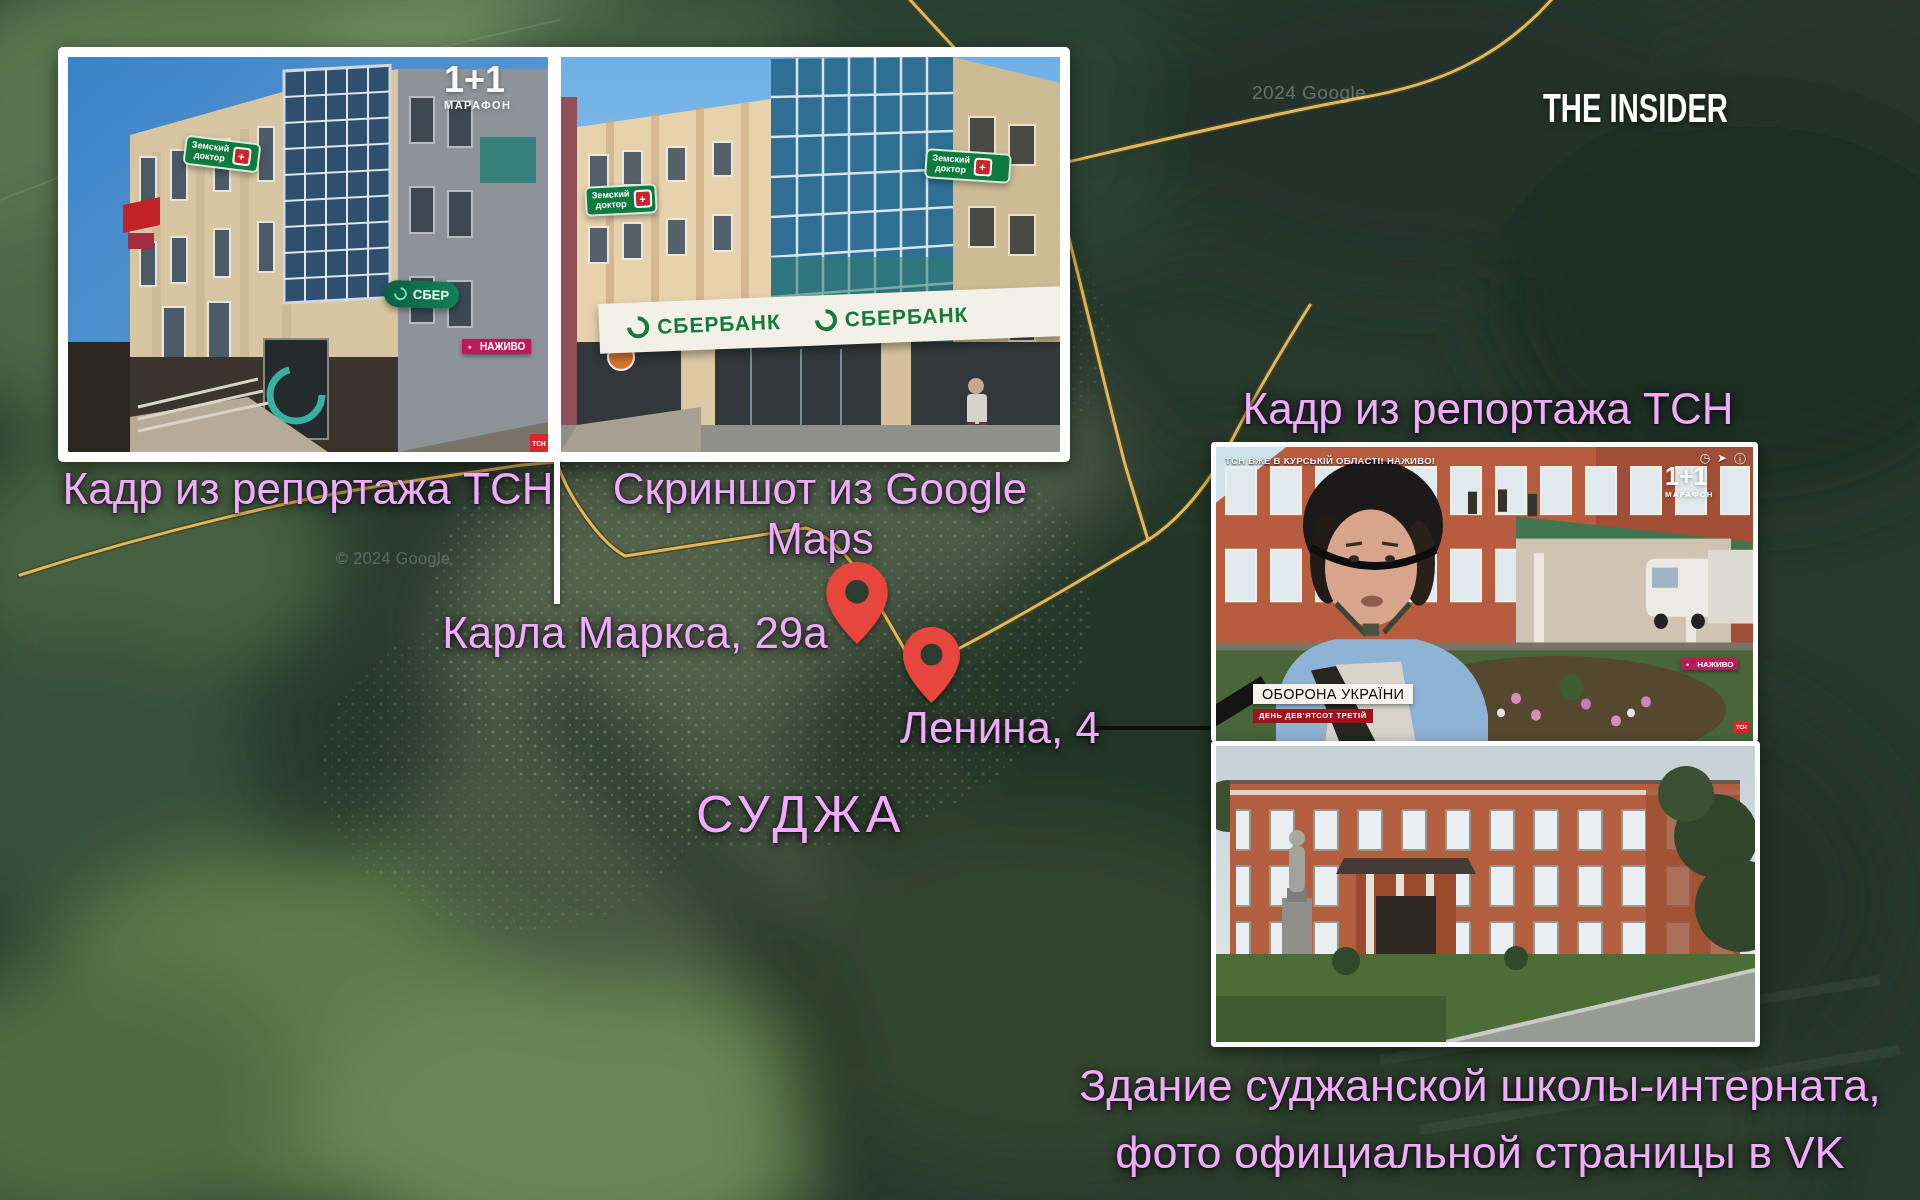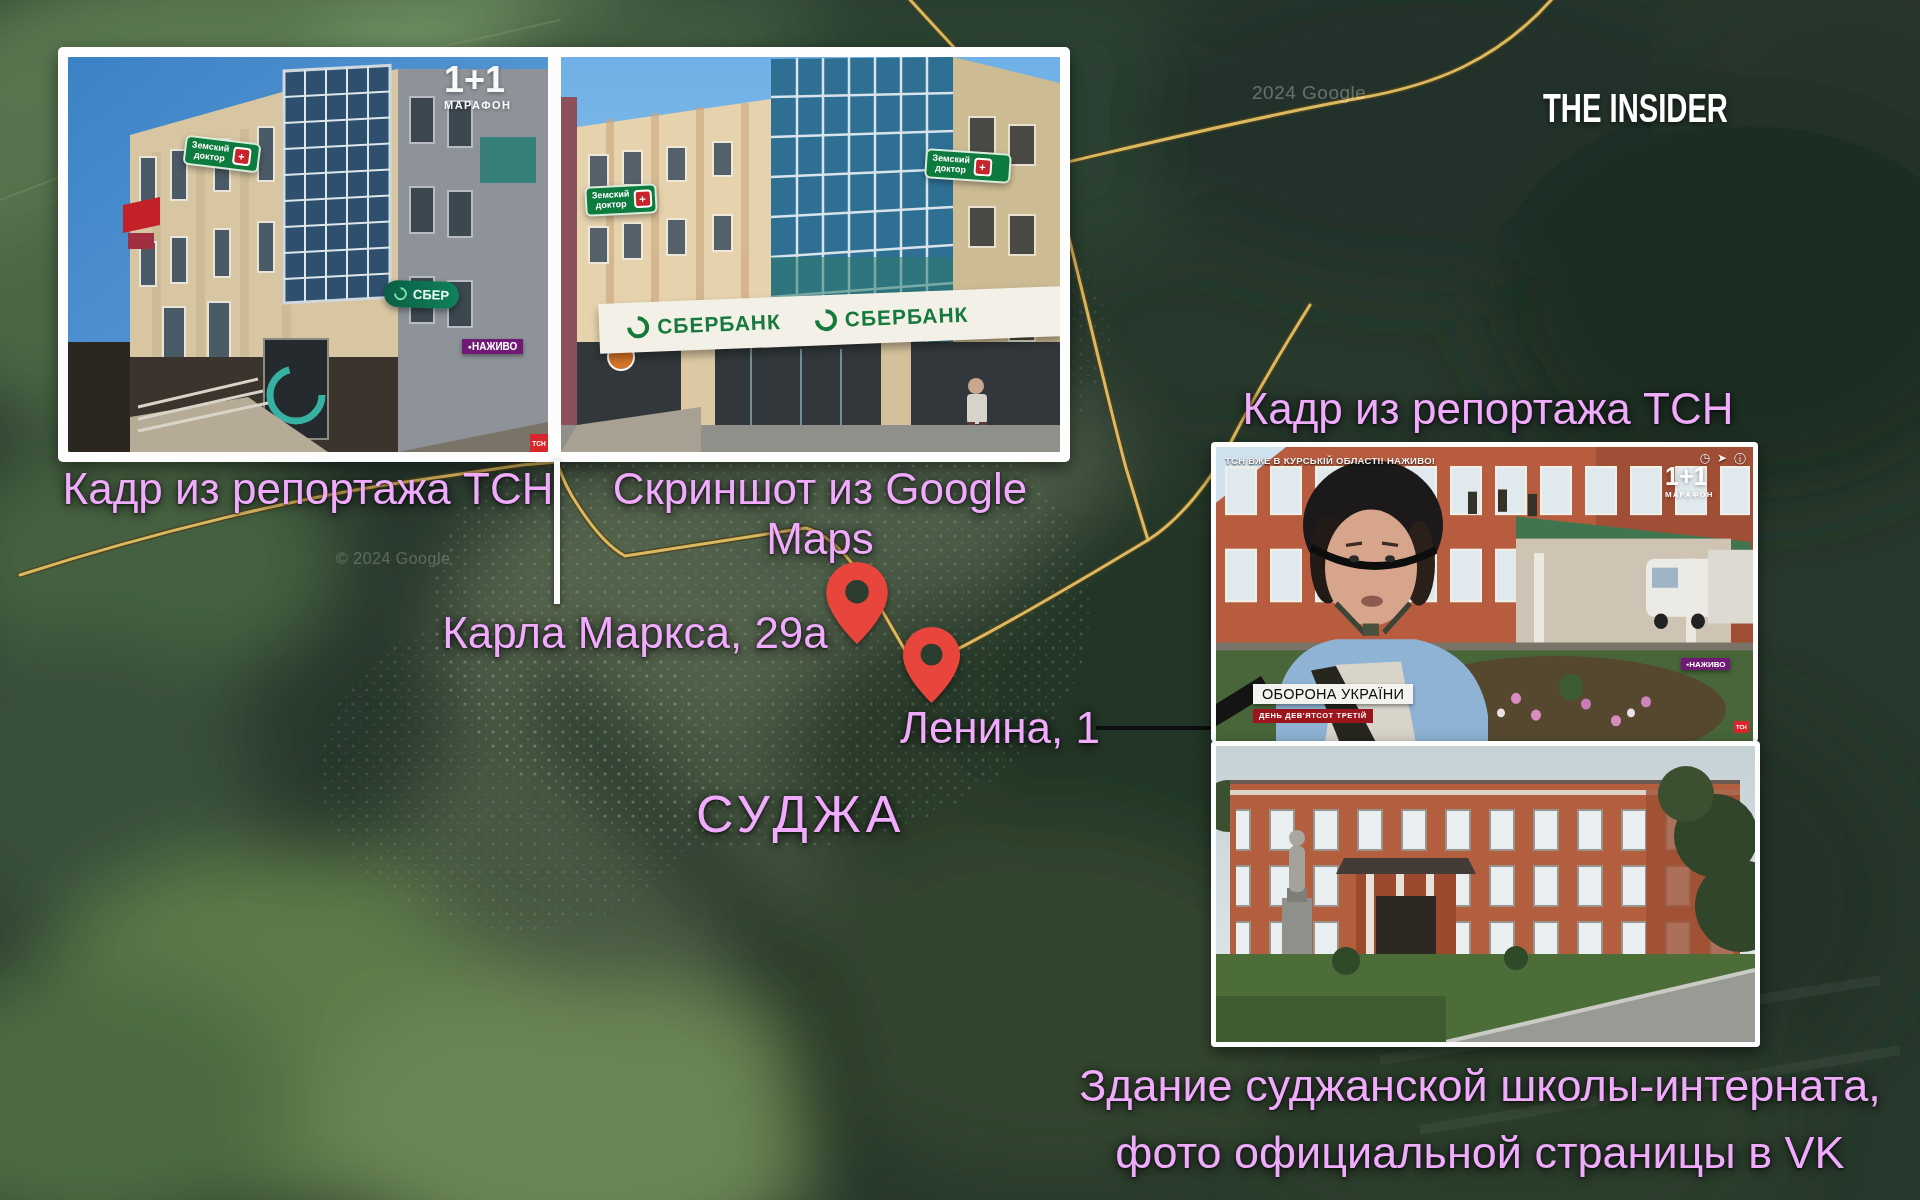--- a/index.html
+++ b/index.html
@@ -82,22 +82,22 @@
     transform:rotate(-45deg);box-sizing:border-box;}
 
   .sberband{position:absolute;left:38px;top:238px;width:462px;height:50px;background:#f3f0e8;
     transform:rotate(-2.2deg);display:flex;align-items:center;gap:34px;padding-left:28px;box-sizing:border-box;
     box-shadow:0 5px 8px rgba(0,0,0,.35);}
   .sbg{display:flex;align-items:center;gap:8px;}
   .sbring{width:22px;height:22px;border-radius:50%;border:4px solid #157a3b;border-top-color:transparent;
     transform:rotate(-45deg);box-sizing:border-box;}
   .sbtxt{color:#157a3b;font-weight:700;font-size:21px;letter-spacing:1px;white-space:nowrap;}
 
-  .live{position:absolute;background:#701a75;color:#fff;font-weight:700;display:flex;align-items:center;
-    gap:0;box-shadow:0 2px 4px rgba(0,0,0,.4);}
+  .live{position:absolute;background:#be185d;color:#fff;font-weight:700;display:flex;align-items:center;
+    gap:8px;box-shadow:0 2px 4px rgba(0,0,0,.4);}
   .live .d{font-size:.65em;}
   .live-p1{left:394px;top:282px;font-size:10px;padding:2px 6px;}
   .live-v{left:465px;top:211px;font-size:8px;padding:1.5px 5px;}
 
   .tsnsq{position:absolute;background:#d8262c;color:#fff;font-weight:700;display:flex;align-items:center;
     justify-content:center;}
   .tsn-p1{left:462px;top:377px;width:18px;height:18px;font-size:6.5px;}
   .tsn-v{left:518px;top:274px;width:15px;height:12px;font-size:5px;}
 
   .ticker{position:absolute;left:9px;top:8px;font-size:9.5px;font-weight:700;color:#f4f4f4;
@@ -381,21 +381,21 @@
   <div class="vline"></div>
   <div class="maplabel karla">Карла Маркса, 29а</div>
   <svg class="pin pin1" viewBox="0 0 24 32">
     <path d="M12 0C5.4 0 0 5.4 0 12c0 9 12 20 12 20s12-11 12-20C24 5.4 18.6 0 12 0z" fill="#e8463c"></path>
     <circle cx="12" cy="11.6" r="4.6" fill="#2a3d2f"></circle>
   </svg>
   <svg class="pin pin2" viewBox="0 0 24 32">
     <path d="M12 0C5.4 0 0 5.4 0 12c0 9 12 20 12 20s12-11 12-20C24 5.4 18.6 0 12 0z" fill="#e8463c"></path>
     <circle cx="12" cy="11.6" r="4.6" fill="#2a3d2f"></circle>
   </svg>
-  <div class="maplabel lenina">Ленина, 1</div>
+  <div class="maplabel lenina">Ленина, 4</div>
   <div class="hline"></div>
   <div class="maplabel sudzha">СУДЖА</div>
 
   <div class="cap cap-r">Кадр из репортажа ТСН</div>
 
   <div class="vidframe">
     <div class="vidinner">
       <svg viewBox="0 0 537 290" preserveAspectRatio="none">
         <rect width="537" height="290" fill="#b85c40"></rect>
         <polygon points="0,0 70,0 0,50" fill="#cfe3ef"></polygon>

